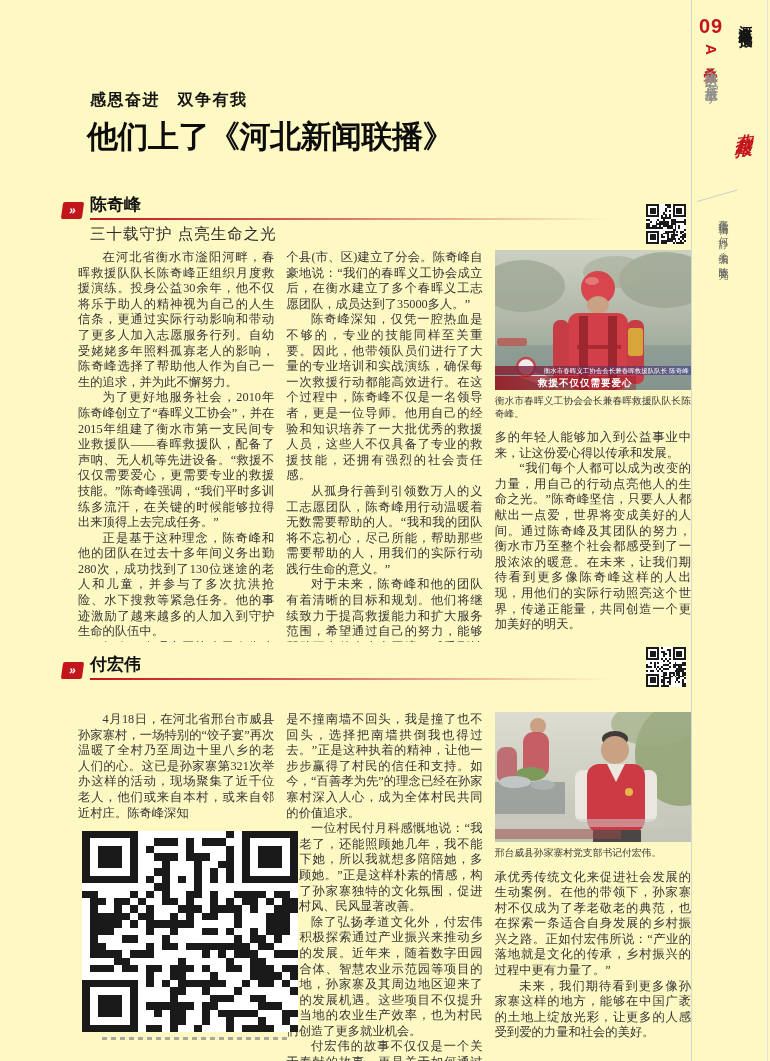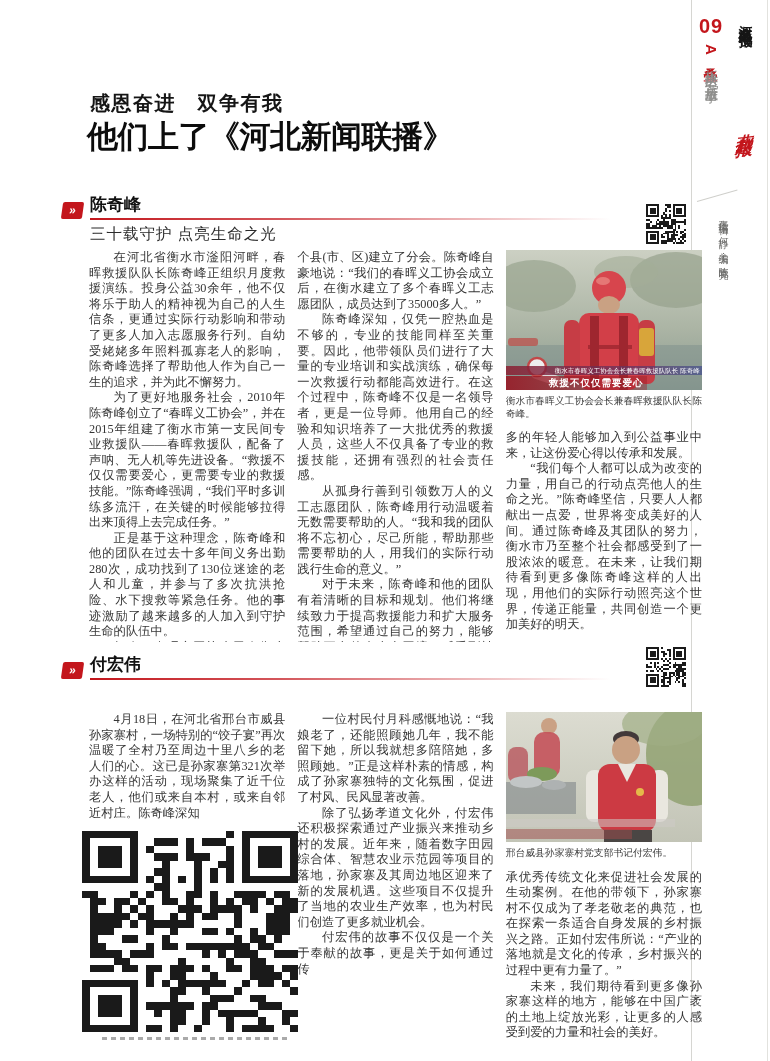--- a/index.html
+++ b/index.html
@@ -1,16 +1,16 @@
 <!DOCTYPE html>
 <html><head>
 <meta charset="utf-8">
 <style>
   html,body{margin:0;padding:0;background:#e9e9e6;}
-  .page{position:relative;width:770px;height:1061px;margin:0 auto;background:#ffffff;
+  .page{position:relative;width:770px;height:1061px;margin:0 auto;background:#fef9c3;
         font-family:"Liberation Serif",serif;overflow:hidden;}
 
   
   .rule-main{position:absolute;left:691px;top:0;width:1px;height:1061px;background:#d6d6d2;}
   .rule-edge{position:absolute;left:767px;top:0;width:1px;height:1061px;background:#e2e2de;}
   .masthead{position:absolute;left:736px;top:14px;writing-mode:vertical-rl;
             font-family:"Liberation Sans",sans-serif;font-weight:bold;font-size:13.5px;
             letter-spacing:1.5px;color:#161616;}
   .masthead-script{position:absolute;left:733px;top:120px;writing-mode:vertical-rl;
             font-family:"DejaVu Serif",serif;font-style:italic;font-weight:bold;
@@ -21,38 +21,38 @@
             font-family:"Liberation Sans",sans-serif;font-size:13.5px;color:#8d8d8b;letter-spacing:2px;}
   .edition .ed-a{color:#c3161c;font-weight:bold;font-size:15px;}
   .edition .ed-die{color:#c3161c;font-weight:bold;font-size:14px;}
   .tab-slant{position:absolute;left:697px;top:201px;width:42px;height:1px;background:#cfcfcb;
             transform:rotate(-16deg);transform-origin:left center;}
   .editors{position:absolute;left:716px;top:212px;writing-mode:vertical-rl;
             font-family:"Liberation Sans",sans-serif;font-size:10px;color:#6a6a68;letter-spacing:1.5px;}
 
   
   .kicker{position:absolute;left:90px;top:90px;font-family:"Liberation Sans",sans-serif;
-          font-weight:600;font-size:20px;color:#151515;letter-spacing:1.5px;}
+          font-weight:600;font-size:16px;color:#151515;letter-spacing:1.5px;}
   .headline{position:absolute;left:87px;top:116px;font-family:"Liberation Sans",sans-serif;
           font-weight:800;font-size:31px;color:#0c0c0c;letter-spacing:-0.5px;}
 
   
   .sec-head{position:absolute;left:62px;width:580px;}
   .sec-head .arrow{position:absolute;left:0;top:9px;width:21px;height:17px;background:#c3161c;
           color:#fff;font:bold 12px/17px "Liberation Sans",sans-serif;text-align:center;
           transform:skewX(-8deg);border-radius:2px;}
   .sec-name{margin-left:28px;font-family:"Liberation Sans",sans-serif;font-weight:bold;
           font-size:17px;color:#111;}
   .sec-rule{margin-left:28px;margin-top:2px;height:2px;width:548px;
           background:linear-gradient(90deg,#c3161c 0%,#d4575c 35%,rgba(216,120,123,0) 95%);}
   .sec-sub{margin-left:28px;margin-top:4px;font-family:"Liberation Sans",sans-serif;
           font-size:15.5px;color:#2b2b2b;letter-spacing:1px;}
 
   
-  .cols{position:absolute;left:78px;width:613px;display:flex;gap:12px;margin-left:11px;}
+  .cols{position:absolute;left:78px;width:613px;display:flex;gap:12px;}
   .cols-1{top:250px;height:392px;}
   .cols-2{top:712px;height:352px;}
   .col{width:197px;overflow:hidden;}
   .col p{margin:0;text-indent:2em;text-align:justify;font-size:12.3px;line-height:15.6px;color:#363636;}
   .col p.cont{text-indent:0;}
 
   
   .photo{position:relative;width:197px;overflow:hidden;background:#b9beb2;}
   .photo-1{height:140px;text-align:right;}
   .photo-2{height:130px;}
@@ -627,20 +627,21 @@
           <rect x="19" y="20" width="1" height="1"></rect>
           <rect x="20" y="20" width="1" height="1"></rect>
         </g>
       </svg></div>
 
   <div class="cols cols-2">
     <div class="col">
       <p>4月18日，在河北省邢台市威县孙家寨村，一场特别的“饺子宴”再次温暖了全村乃至周边十里八乡的老人们的心。这已是孙家寨第321次举办这样的活动，现场聚集了近千位老人，他们或来自本村，或来自邻近村庄。陈奇峰深知</p>
     </div>
     <div class="col">
+      <p class="cont">是不撞南墙不回头，我是撞了也不回头，选择把南墙拱倒我也得过去。”正是这种执着的精神，让他一步步赢得了村民的信任和支持。如今，“百善孝为先”的理念已经在孙家寨村深入人心，成为全体村民共同的价值追求。</p>
       <p>一位村民付月科感慨地说：“我娘老了，还能照顾她几年，我不能留下她，所以我就想多陪陪她，多照顾她。”正是这样朴素的情感，构成了孙家寨独特的文化氛围，促进了村风、民风显著改善。</p>
       <p>除了弘扬孝道文化外，付宏伟还积极探索通过产业振兴来推动乡村的发展。近年来，随着数字田园综合体、智慧农业示范园等项目的落地，孙家寨及其周边地区迎来了新的发展机遇。这些项目不仅提升了当地的农业生产效率，也为村民们创造了更多就业机会。</p>
       <p>付宏伟的故事不仅仅是一个关于奉献的故事，更是关于如何通过传</p>
     </div>
     <div class="col">
       <div class="photo photo-2">
         <svg viewBox="0 0 197 130" preserveAspectRatio="none">
           <defs>
             <linearGradient id="sky2" x1="0" y1="0" x2="0" y2="1">
               <stop offset="0" stop-color="#dcdcd1"></stop>

